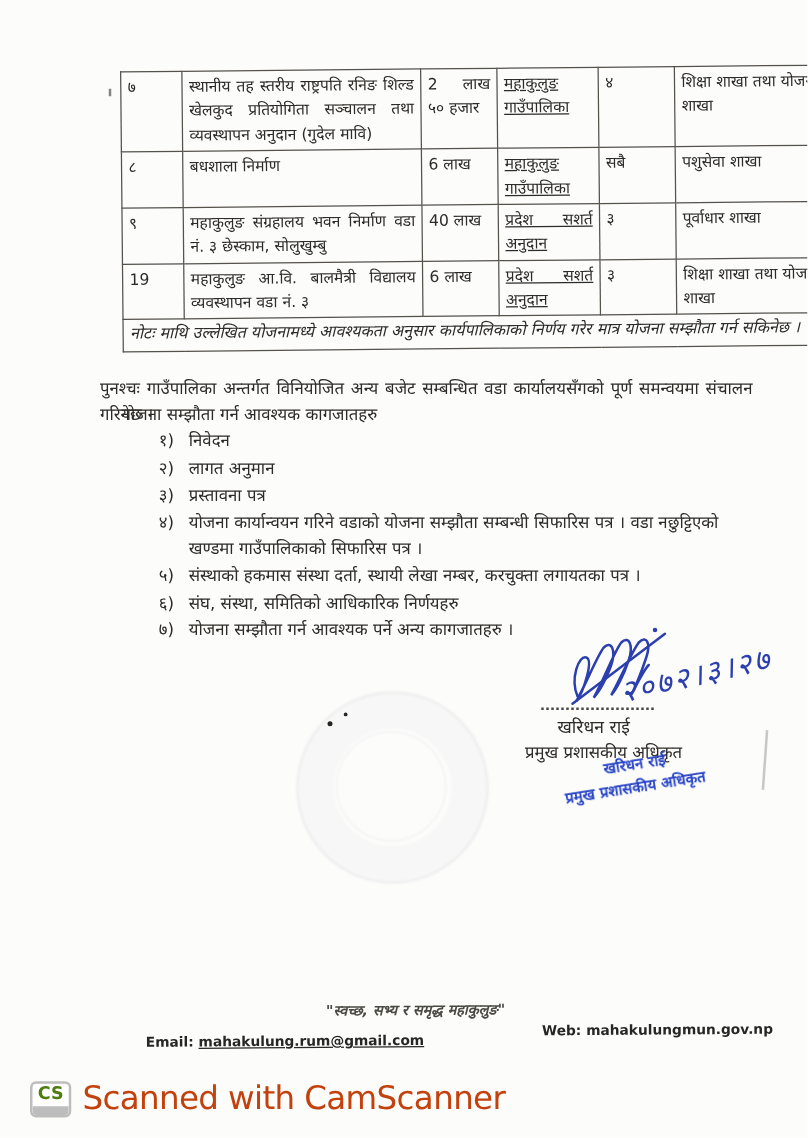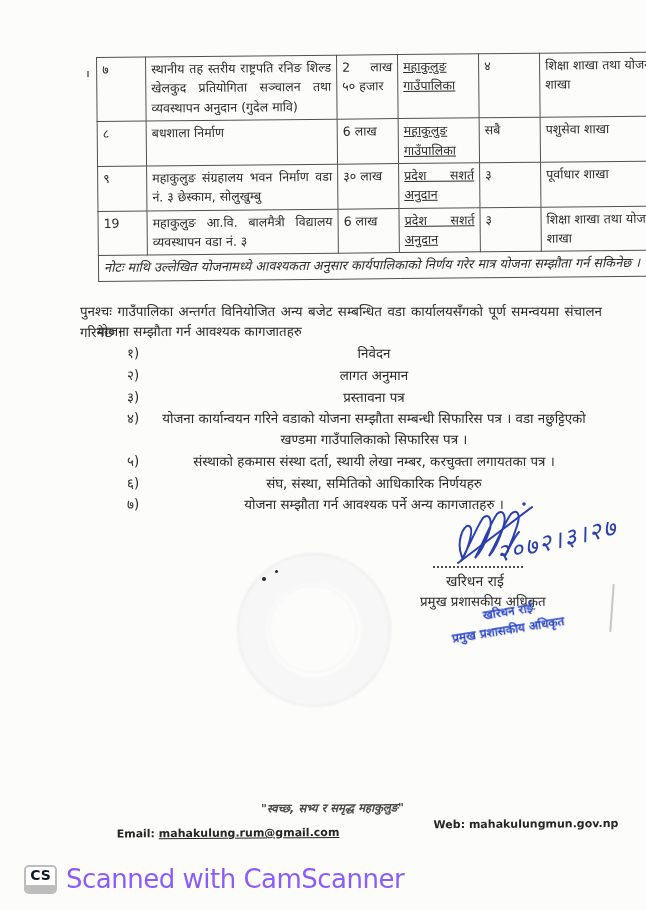--- a/index.html
+++ b/index.html
@@ -17,21 +17,21 @@
   td.c-src{width:70px;text-align:justify;text-decoration:underline;}
   td.c-ward{width:50px;}
   td.c-branch{width:112px;}
   td.note-cell{font-style:italic;font-size:12.8px;line-height:1.5;padding:3px 6px;}
   
   .postscript{position:absolute;left:80px;top:289px;width:522px;font-size:13.4px;line-height:1.5;text-align:justify;}
   .docs-heading{position:absolute;left:97px;top:322px;font-size:13.4px;}
   .docs-list{position:absolute;left:127px;top:344px;width:470px;font-size:13.4px;line-height:1.55;}
   .docs-item{display:flex;margin-bottom:1px;}
   .docs-num{flex:0 0 24px;}
-  .docs-text{flex:1;text-align:center;}
+  .docs-text{flex:1;text-align:left;}
   
   .sig-svg{position:absolute;left:452px;top:497px;}
   .dotted-line{position:absolute;left:433px;top:566px;width:90px;border-bottom:2px dotted #4a4a46;}
   .sig-name{position:absolute;left:446px;top:571px;font-size:14px;}
   .sig-date{
     position:absolute;left:500px;top:536px;width:150px;
     font-family:"DejaVu Serif",serif;font-style:italic;font-size:24px;
     color:#2b3fae;transform:rotate(-13deg);transform-origin:0 100%;letter-spacing:2px;
   }
   .sig-title{position:absolute;left:420px;top:592px;font-size:13.4px;}
@@ -62,23 +62,23 @@
   .motto{position:absolute;left:160px;top:800px;width:340px;text-align:center;
          font-size:11.5px;font-style:italic;font-weight:700;color:#4a4944;}
   .contact-email{position:absolute;left:114px;top:826px;font-size:11px;font-weight:700;color:#262626;}
   .contact-email .addr{text-decoration:underline;}
   .contact-web{position:absolute;left:431px;top:819px;font-size:11px;font-weight:700;color:#262626;}
   
   .cs-badge{
     position:absolute;left:24px;top:865px;width:33px;height:29px;box-sizing:border-box;
     border:2.5px solid #bdbdbd;border-radius:5px;background:#fff;overflow:hidden;
   }
-  .cs-badge-label{display:block;text-align:center;font-size:14px;font-weight:700;color:#0f172a;line-height:17px;}
+  .cs-badge-label{display:block;text-align:center;font-size:14px;font-weight:700;color:#4d7c0f;line-height:17px;}
   .cs-badge-bar{position:absolute;left:0;bottom:0;width:100%;height:7px;background:#bdbdbd;}
-  .cs-text{position:absolute;left:66px;top:864px;font-size:26px;color:#8b5cf6;letter-spacing:-0.5px;}
+  .cs-text{position:absolute;left:66px;top:864px;font-size:26px;color:#c2410c;letter-spacing:-0.5px;}
 </style>
 </head>
 <body>
 
 <div class="page">
 
   <div class="tbl-wrap">
     <table class="budget">
       <tbody>
         <tr>
@@ -93,21 +93,21 @@
           <td class="c-sn">८</td>
           <td class="c-desc">बधशाला निर्माण</td>
           <td class="c-amt">6 लाख</td>
           <td class="c-src">महाकुलुङ गाउँपालिका</td>
           <td class="c-ward">सबै</td>
           <td class="c-branch">पशुसेवा शाखा</td>
         </tr>
         <tr>
           <td class="c-sn">९</td>
           <td class="c-desc">महाकुलुङ संग्रहालय भवन निर्माण वडा नं. ३ छेस्काम, सोलुखुम्बु</td>
-          <td class="c-amt">३० लाख</td>
+          <td class="c-amt">40 लाख</td>
           <td class="c-src">प्रदेश सशर्त अनुदान</td>
           <td class="c-ward">३</td>
           <td class="c-branch">पूर्वाधार शाखा</td>
         </tr>
         <tr>
           <td class="c-sn">19</td>
           <td class="c-desc">महाकुलुङ आ.वि. बालमैत्री विद्यालय व्यवस्थापन वडा नं. ३</td>
           <td class="c-amt">6 लाख</td>
           <td class="c-src">प्रदेश सशर्त अनुदान</td>
           <td class="c-ward">३</td>

